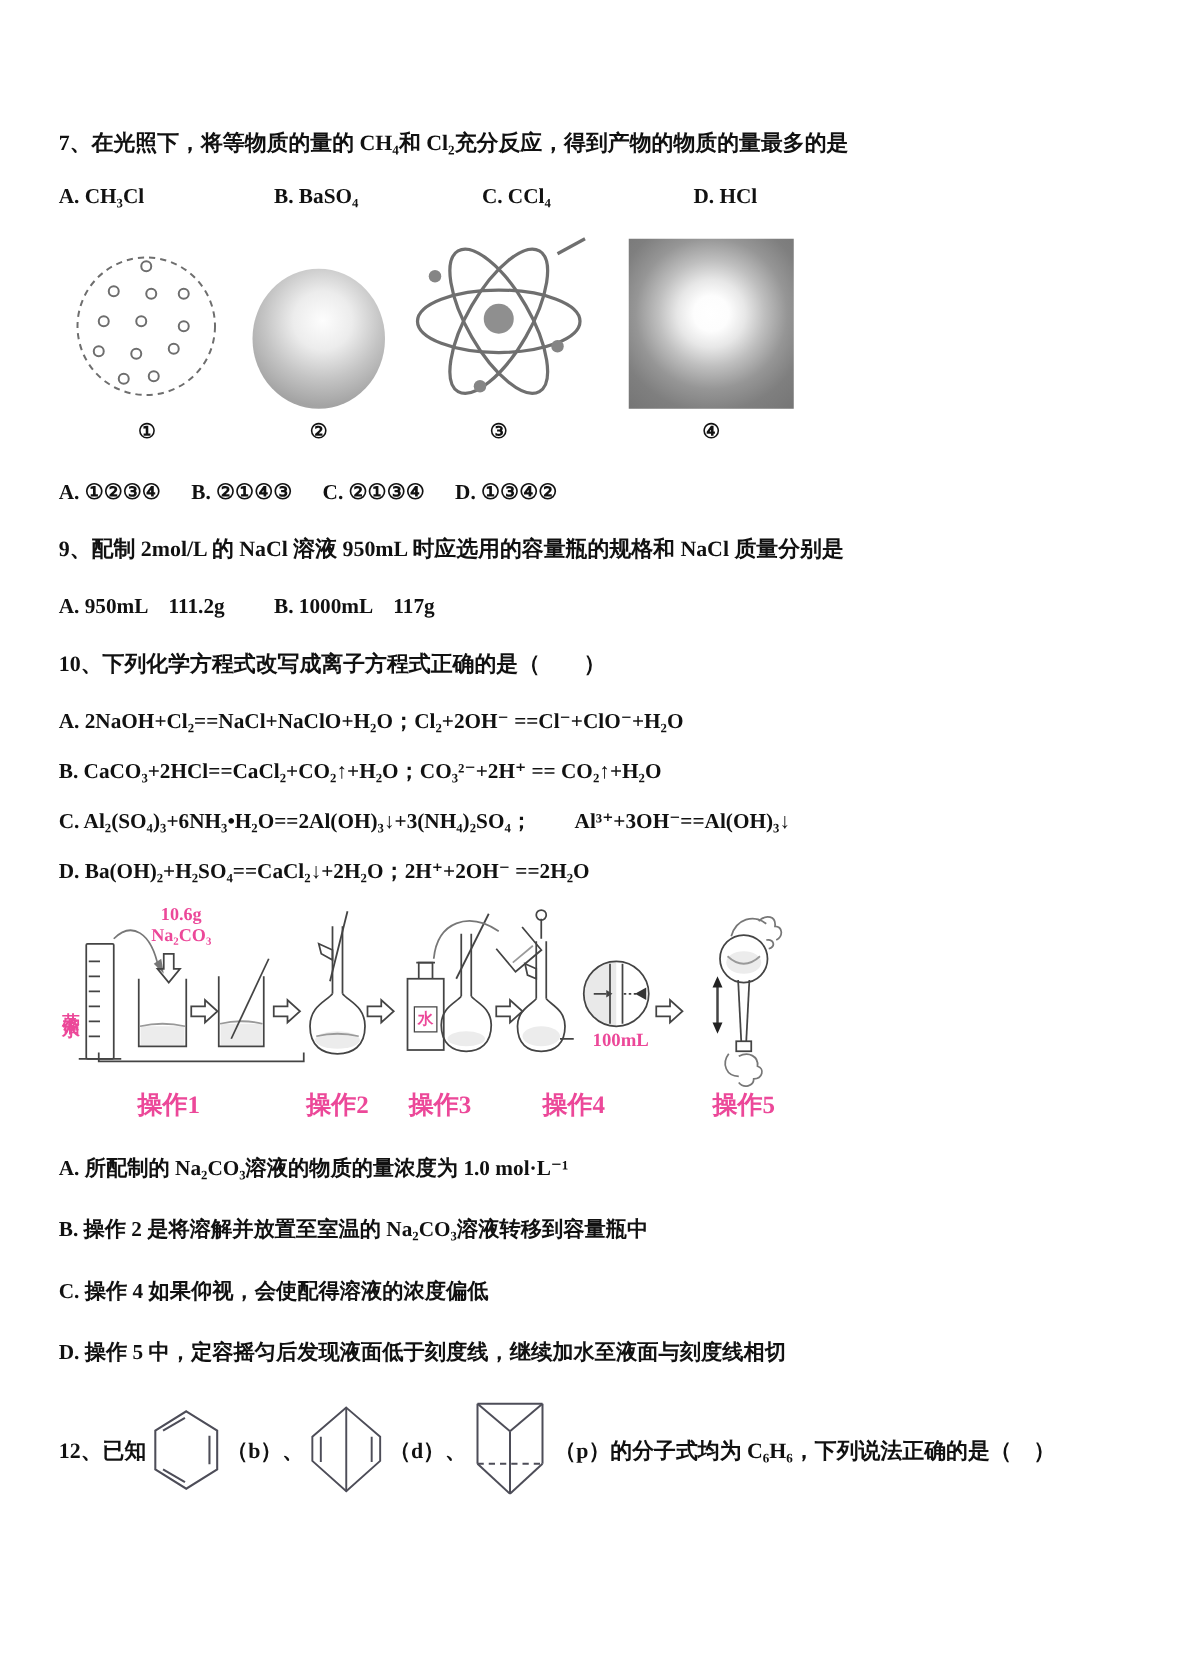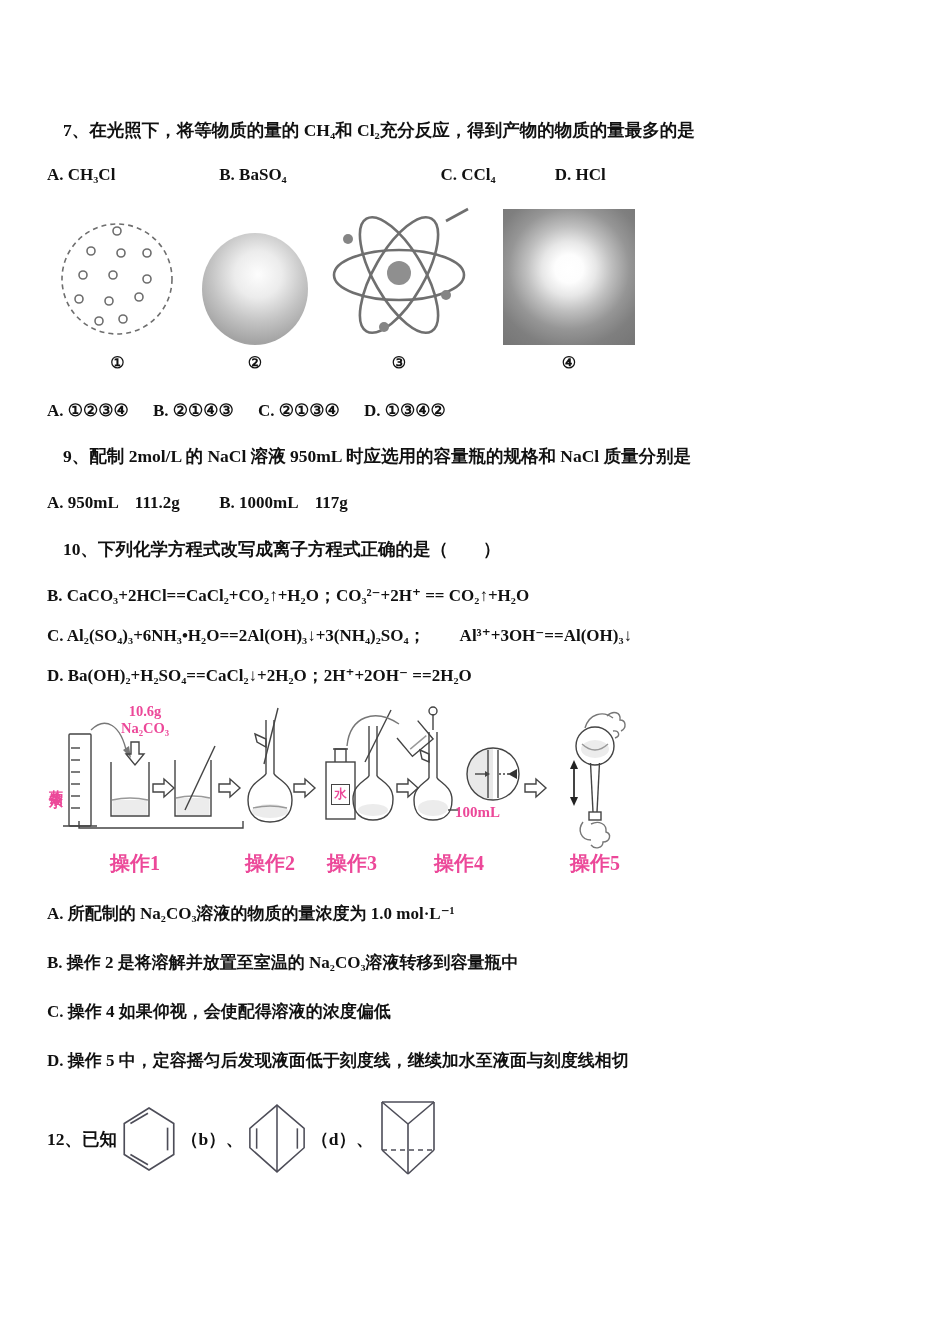--- a/index.html
+++ b/index.html
@@ -2,27 +2,27 @@
 <html><head>
 <meta charset="utf-8">
 <style>
   html,body{margin:0;padding:0;background:#fff;}
   .page{
     position:relative;width:950px;height:1344px;background:#ffffff;
     font-family:"Liberation Serif","DejaVu Serif",serif;
     color:#111;font-weight:600;overflow:hidden;box-sizing:border-box;
     padding:95px 58px 0 47px;
   }
-  .stem{font-size:17.5px;line-height:38px;margin:16px;}
+  .stem{font-size:17.5px;line-height:38px;margin:0;}
   .opt-row{font-size:17px;margin:0;white-space:nowrap;}
   .q7-row{margin-top:14px;margin-bottom:22px;}
   .q7-row .opt{display:inline-block;}
   .q7-row .opt.w1{width:168px;}
   .q7-row .opt.w2{width:162px;}
-  .q7-row .opt.w3{width:165px;text-align:center;}
+  .q7-row .opt.w3{width:165px;}
   
   .fig-row{display:flex;align-items:flex-end;margin:14px 0 8px 8px;}
   .figure{display:flex;flex-direction:column;align-items:center;}
   .figure .art{display:block;}
   .fig-label{font-size:16px;margin-top:8px;font-weight:600;}
   .fig1{margin-right:22px;}
   .fig2{margin-right:20px;}
   .fig3{margin-right:33px;}
   .sphere{
     width:106px;height:112px;border-radius:50%;
@@ -41,21 +41,21 @@
   
   .diagram{position:relative;width:610px;height:172px;margin:10px 0 14px 0;}
   .diagram svg{position:absolute;left:0;top:0;}
   .dlabel{position:absolute;font-size:14.5px;font-weight:600;color:#ec4899;line-height:1.1;
           font-family:"Liberation Serif","DejaVu Serif",serif;}
   .dl-water-v{left:1px;top:74px;writing-mode:vertical-rl;letter-spacing:3px;font-size:14px;}
   .dl-mass{left:62px;top:0px;width:72px;text-align:center;}
   .dl-subst{left:62px;top:17px;width:72px;text-align:center;}
   .dl-bottle{left:284px;top:80px;width:17px;height:19px;border:1.4px solid #444;
              font-size:12.5px;text-align:center;line-height:19px;}
-  .dl-vol{left:408px;top:100px;font-size:15px;}
+  .dl-vol{left:427px;top:100px;font-size:15px;}
   .dl-op{top:148px;width:64px;text-align:center;font-size:20px;}
   .op1{left:56px;} .op2{left:191px;} .op3{left:273px;} .op4{left:380px;} .op5{left:516px;}
   .q11-opt{font-size:17px;margin-top:26px;}
   
   .q12-row{display:flex;align-items:center;margin-top:26px;font-size:17.5px;}
   .q12-row .t{white-space:nowrap;}
   .q12-row svg{margin:0 3px;}
   .struct{stroke:#4d4d58;stroke-width:1.6;fill:none;}
   .sketch{stroke:#6e6e6e;fill:none;}
 </style>
@@ -138,20 +138,21 @@
   <section class="sec">
     <p class="stem">9、配制 2mol/L 的 NaCl 溶液 950mL 时应选用的容量瓶的规格和 NaCl 质量分别是</p>
     <p class="opt-row q9-row">
       <span class="opt w1">A. 950mL　111.2g</span>
       <span class="opt">B. 1000mL　117g</span>
     </p>
   </section>
 
   <section class="sec">
     <p class="stem">10、下列化学方程式改写成离子方程式正确的是（　　）</p>
+    <p class="q10-line">A. 2NaOH+Cl₂==NaCl+NaClO+H₂O；Cl₂+2OH⁻ ==Cl⁻+ClO⁻+H₂O</p>
     <p class="q10-line">B. CaCO₃+2HCl==CaCl₂+CO₂↑+H₂O；CO₃²⁻+2H⁺ ==  CO₂↑+H₂O</p>
     <p class="q10-line">C. Al₂(SO₄)₃+6NH₃•H₂O==2Al(OH)₃↓+3(NH₄)₂SO₄；　　Al³⁺+3OH⁻==Al(OH)₃↓</p>
     <p class="q10-line">D. Ba(OH)₂+H₂SO₄==CaCl₂↓+2H₂O；2H⁺+2OH⁻ ==2H₂O</p>
   </section>
 
   <section class="sec">
 
     <div class="diagram">
       <svg width="610" height="172" viewBox="0 0 610 172">
         <g stroke="#444" stroke-width="1.4" fill="none">
@@ -311,17 +312,18 @@
           <line x1="6" y1="4" x2="32" y2="26"></line>
           <line x1="58" y1="4" x2="32" y2="26"></line>
           <line x1="6" y1="4" x2="6" y2="52"></line>
           <line x1="58" y1="4" x2="58" y2="52"></line>
           <line x1="32" y1="26" x2="32" y2="76"></line>
           <line x1="6" y1="52" x2="58" y2="52" stroke-dasharray="5,4"></line>
           <line x1="6" y1="52" x2="32" y2="76"></line>
           <line x1="58" y1="52" x2="32" y2="76"></line>
         </g>
       </svg>
+      <span class="t">（p）的分子式均为 C₆H₆，下列说法正确的是（　）</span>
     </div>
 
   </section>
 
 </div>
 
 </body></html>

